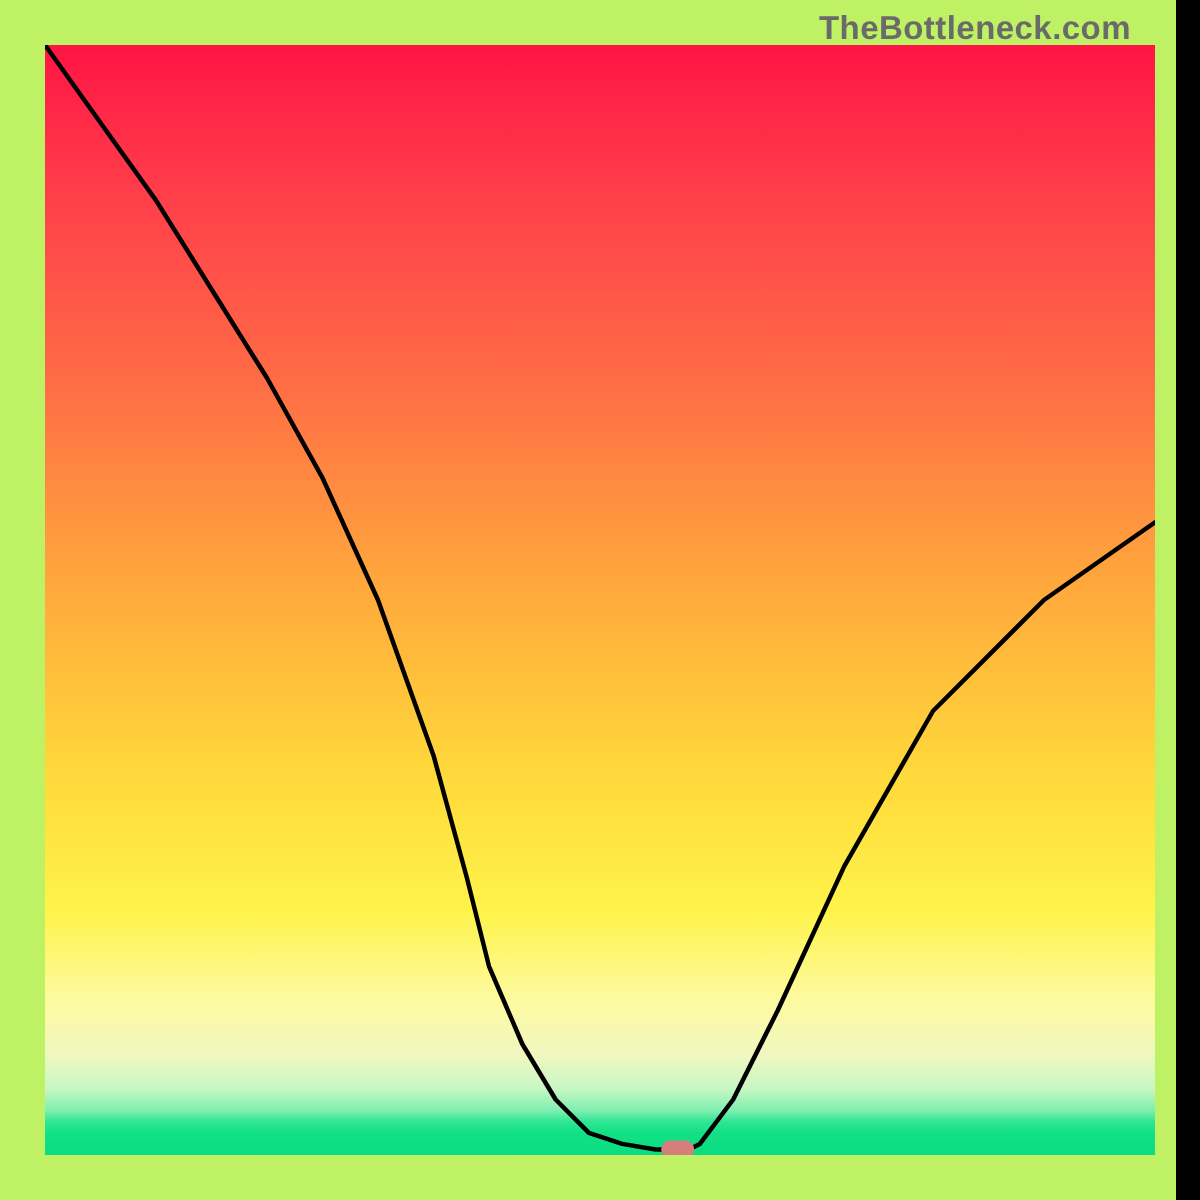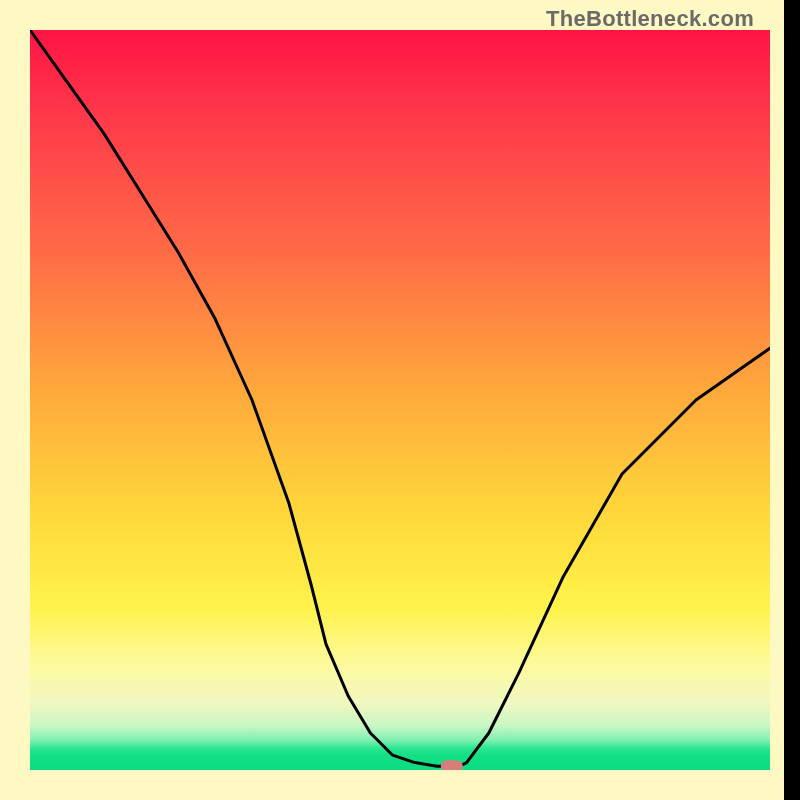--- a/index.html
+++ b/index.html
@@ -7,21 +7,21 @@
     padding: 0;
     width: 800px;
     height: 800px;
     background: #000;
     overflow: hidden;
   }
   .chart-wrap {
     position: relative;
     width: 784px;
     height: 800px;
-    background: #fef9c3;
+    background: #bef264;
   }
   .plot {
     position: absolute;
     left: 30px;
     top: 30px;
     width: 740px;
     height: 740px;
     
     background: linear-gradient(
       to bottom,

